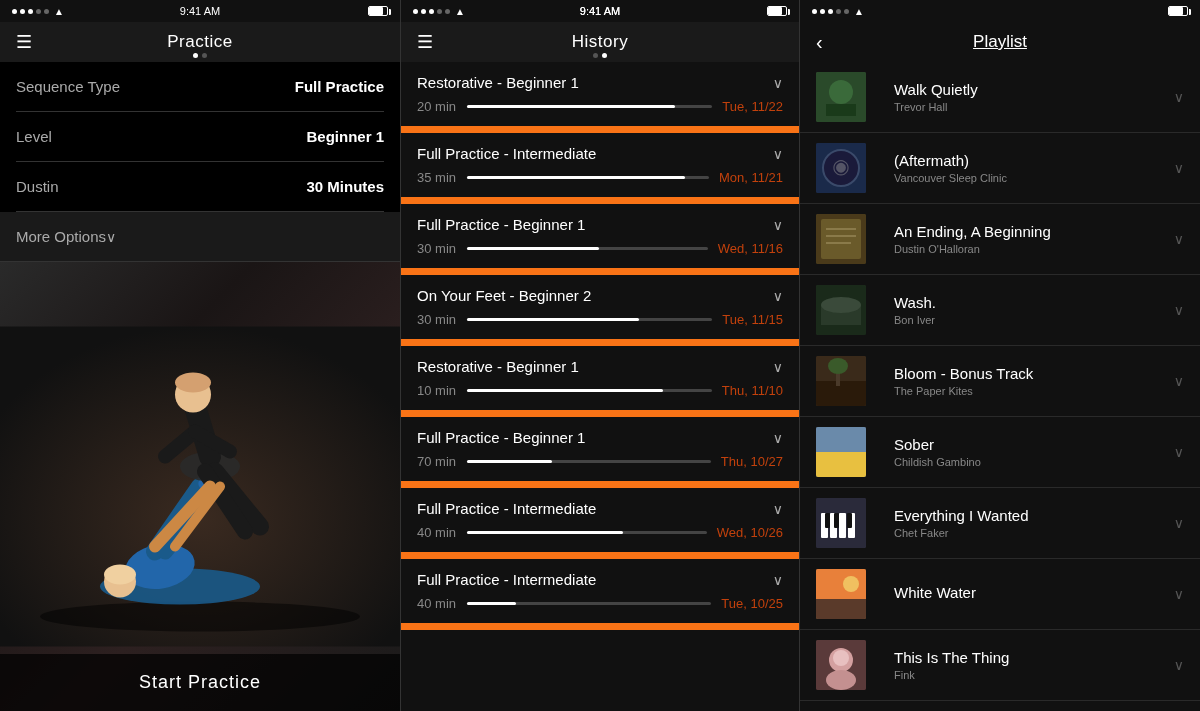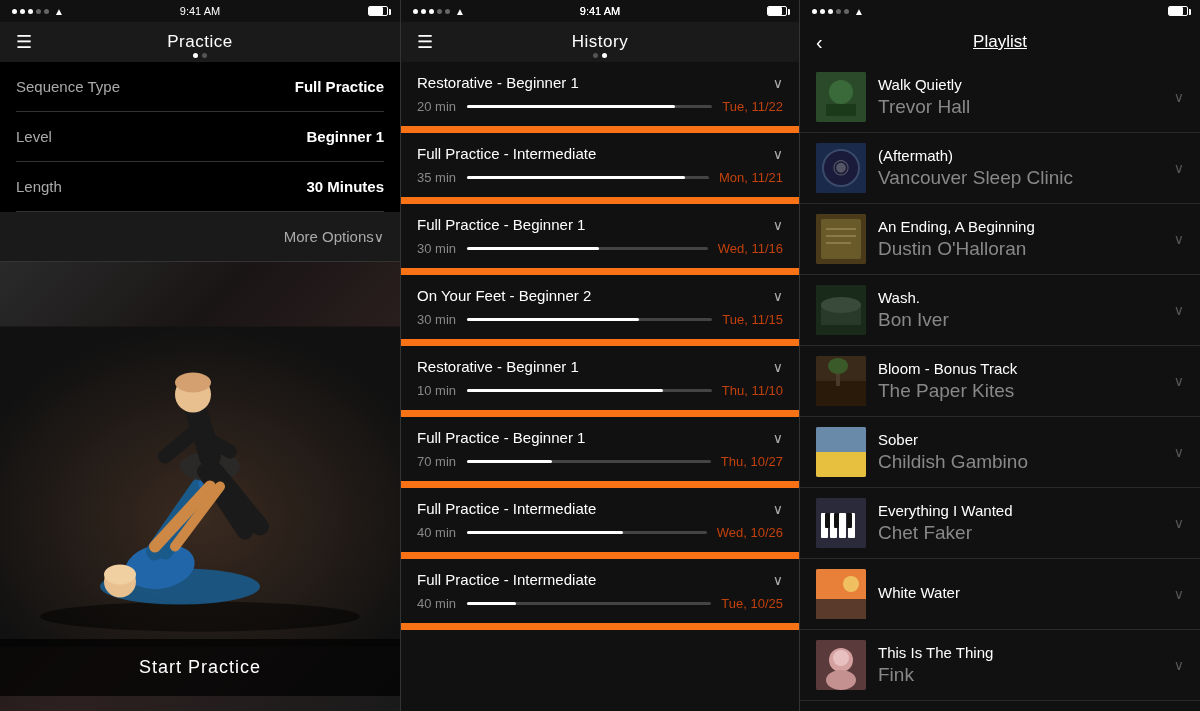--- a/index.html
+++ b/index.html
@@ -90,21 +90,21 @@
       font-weight: 300;
     }
     .setting-value {
       color: #fff;
       font-size: 15px;
       font-weight: 700;
     }
 
     .more-options-row {
       display: flex;
-      justify-content: flex-end;
+      justify-content: flex-start;
       align-items: center;
       padding: 16px;
       border-bottom: 1px solid #333;
     }
     .more-options-label {
       color: #aaa;
       font-size: 15px;
       font-weight: 300;
     }
     .chevron-down { color: #aaa; font-size: 14px; }
@@ -117,21 +117,21 @@
     }
 
     
     .yoga-svg { width: 100%; height: 100%; }
 
     .start-practice-bar {
       background: rgba(0,0,0,0.7);
       text-align: center;
       padding: 18px;
       position: absolute;
-      bottom: 15px;
+      bottom: 0;
       width: 100%;
     }
     .start-practice-text {
       color: #fff;
       font-size: 18px;
       font-weight: 400;
       letter-spacing: 1px;
     }
 
     
@@ -228,42 +228,42 @@
       flex: 1;
       overflow-y: auto;
     }
     .playlist-list::-webkit-scrollbar { display: none; }
 
     .playlist-item {
       display: flex;
       align-items: center;
       padding: 10px 16px;
       border-bottom: 1px solid #2a2a2a;
-      gap: 12px;
+      gap: 28px;
     }
     .playlist-album-art {
       width: 50px;
       height: 50px;
       border-radius: 2px;
       flex-shrink: 0;
       background: #333;
       overflow: hidden;
     }
     .playlist-info {
       flex: 1;
     }
     .playlist-song {
       color: #fff;
       font-size: 15px;
       font-weight: 500;
       margin-bottom: 3px;
     }
     .playlist-artist {
       color: #888;
-      font-size: 19px;
+      font-size: 11px;
     }
     .playlist-chevron {
       color: #555;
       font-size: 14px;
     }
 
     
     .art-1 { background: linear-gradient(135deg, #3a5a3a, #2a4a2a); }
     .art-2 { background: linear-gradient(135deg, #1a2a4a, #2a3a5a); }
     .art-3 { background: linear-gradient(135deg, #5a4a2a, #4a3a1a); }
@@ -308,21 +308,21 @@
   <div class="settings-section">
     <div class="setting-row">
       <span class="setting-label">Sequence Type</span>
       <span class="setting-value">Full Practice</span>
     </div>
     <div class="setting-row">
       <span class="setting-label">Level</span>
       <span class="setting-value">Beginner 1</span>
     </div>
     <div class="setting-row">
-      <span class="setting-label">Length</span>
+      <span class="setting-label">Dustin</span>
       <span class="setting-value">30 Minutes</span>
     </div>
   </div>
 
   <div class="more-options-row">
     <span class="more-options-label">More Options</span>
     <span class="chevron-down">∨</span>
   </div>
 
   <div class="practice-image">

